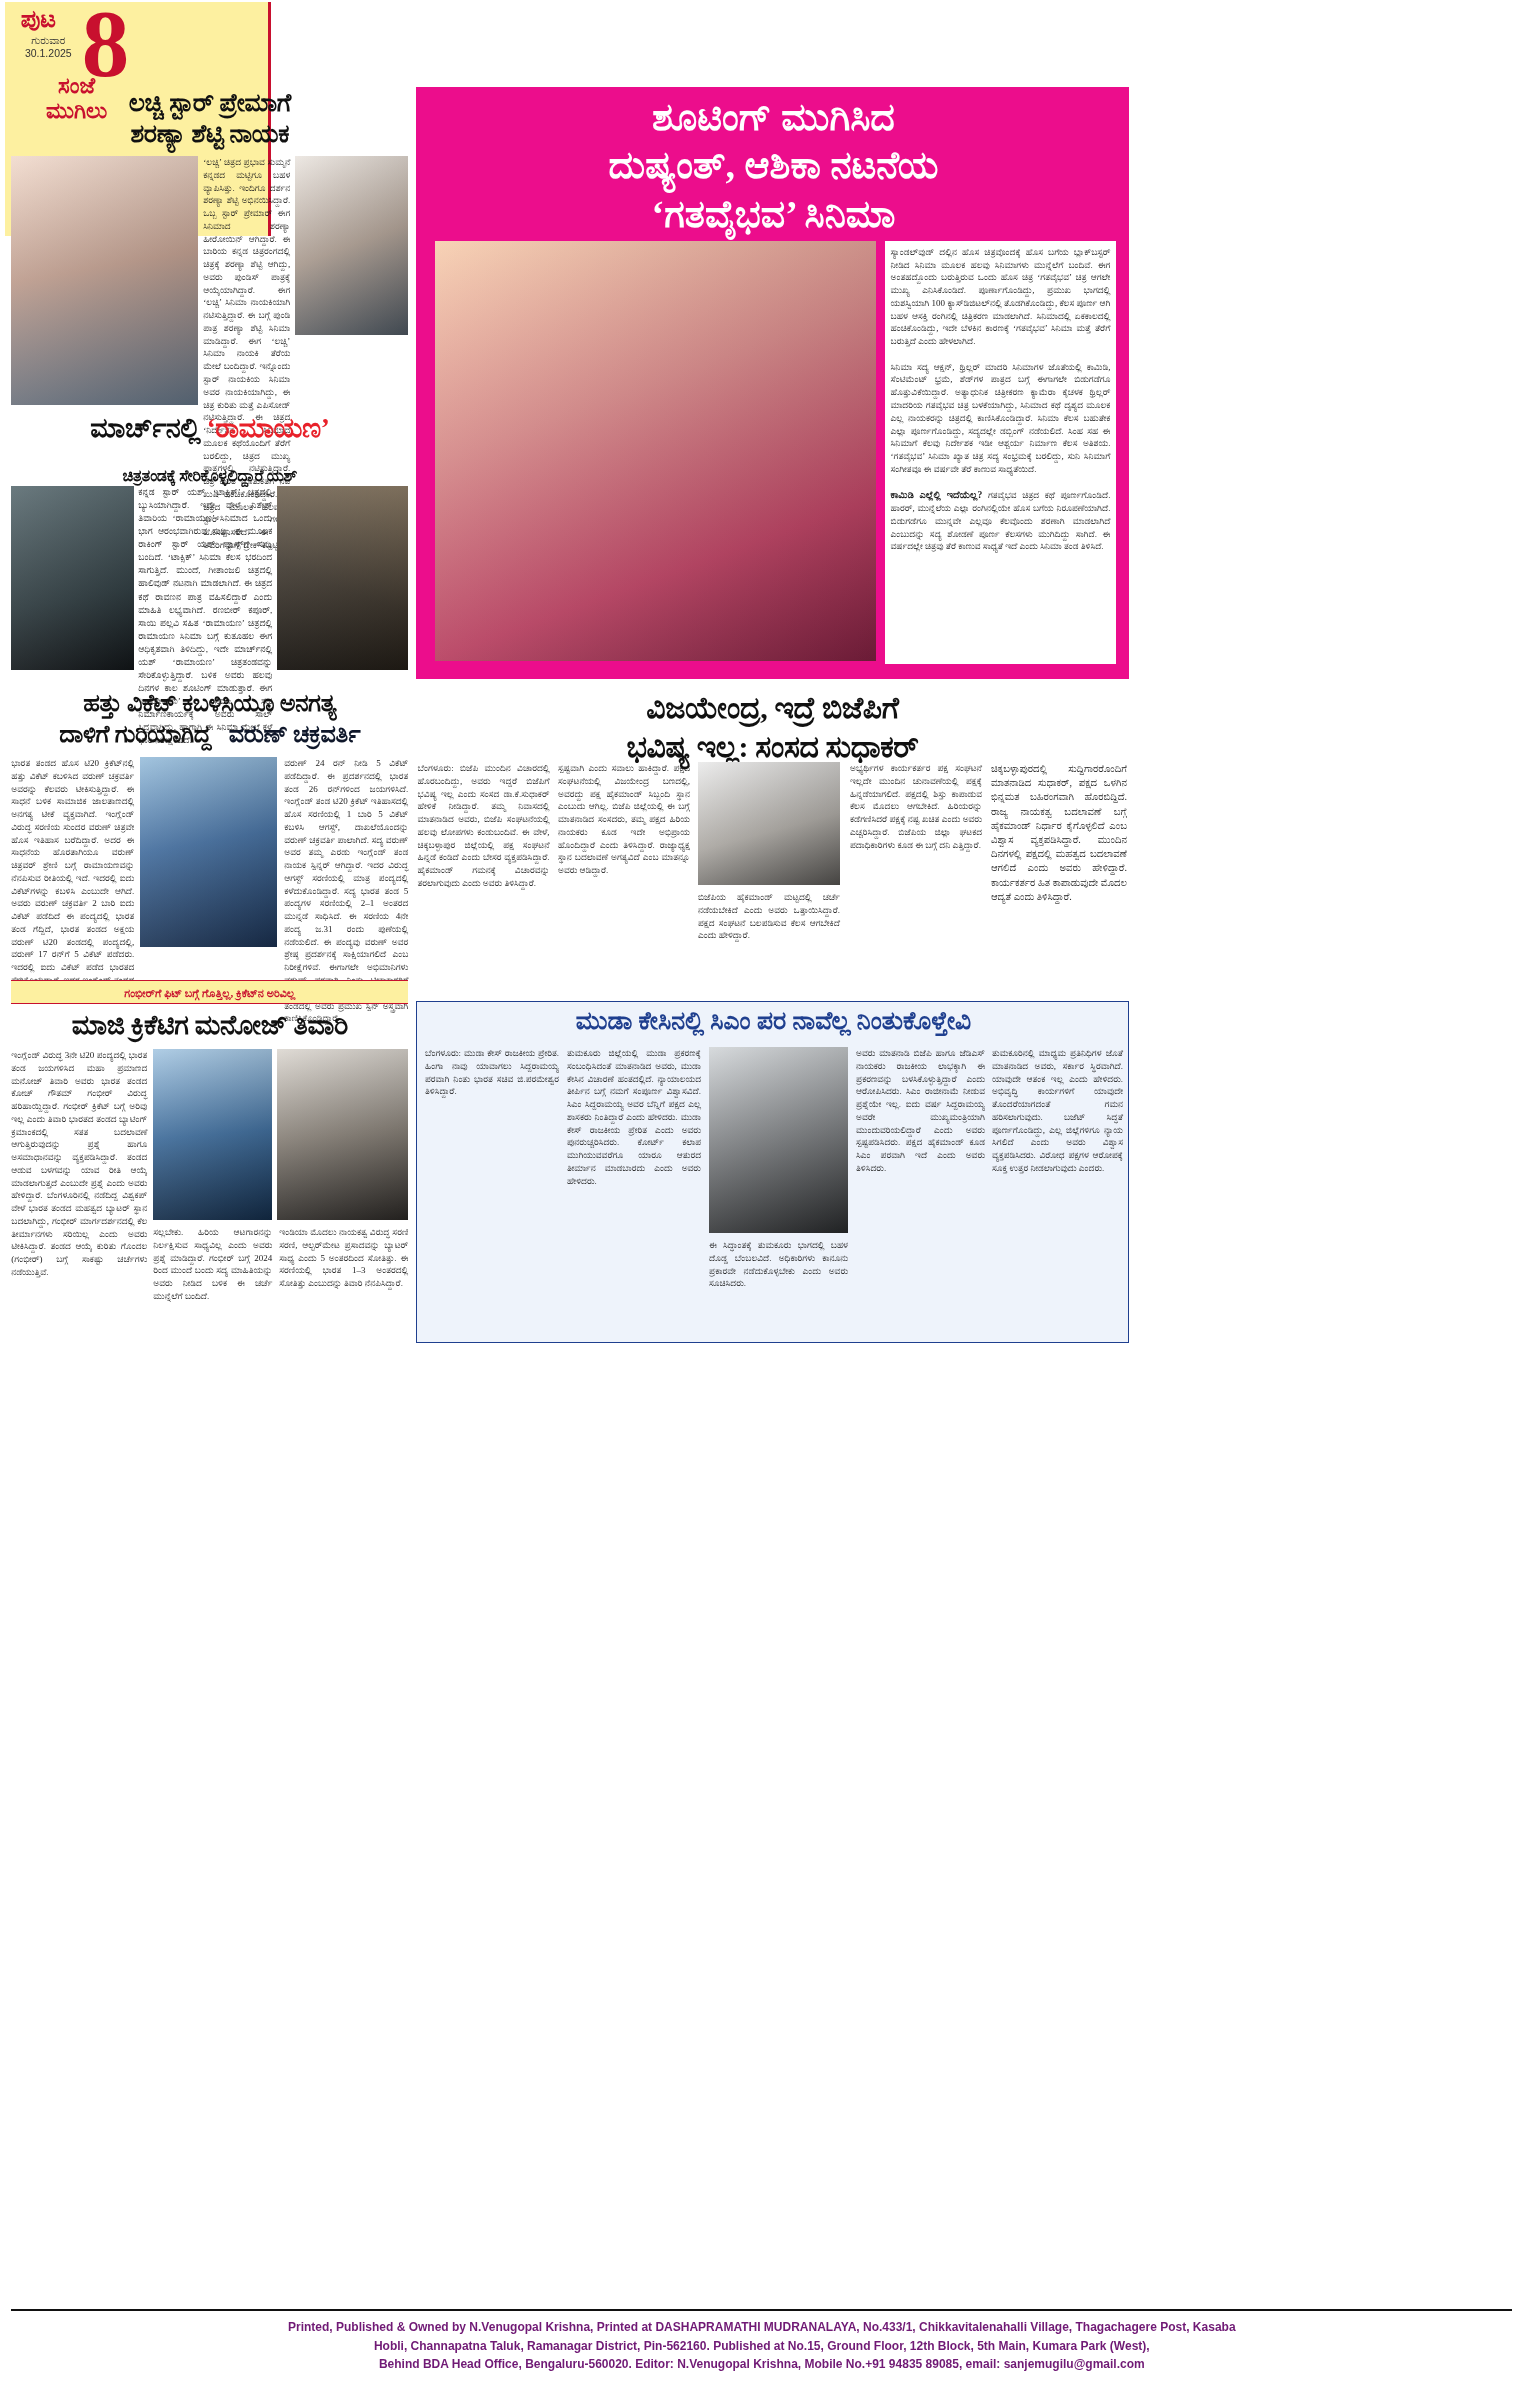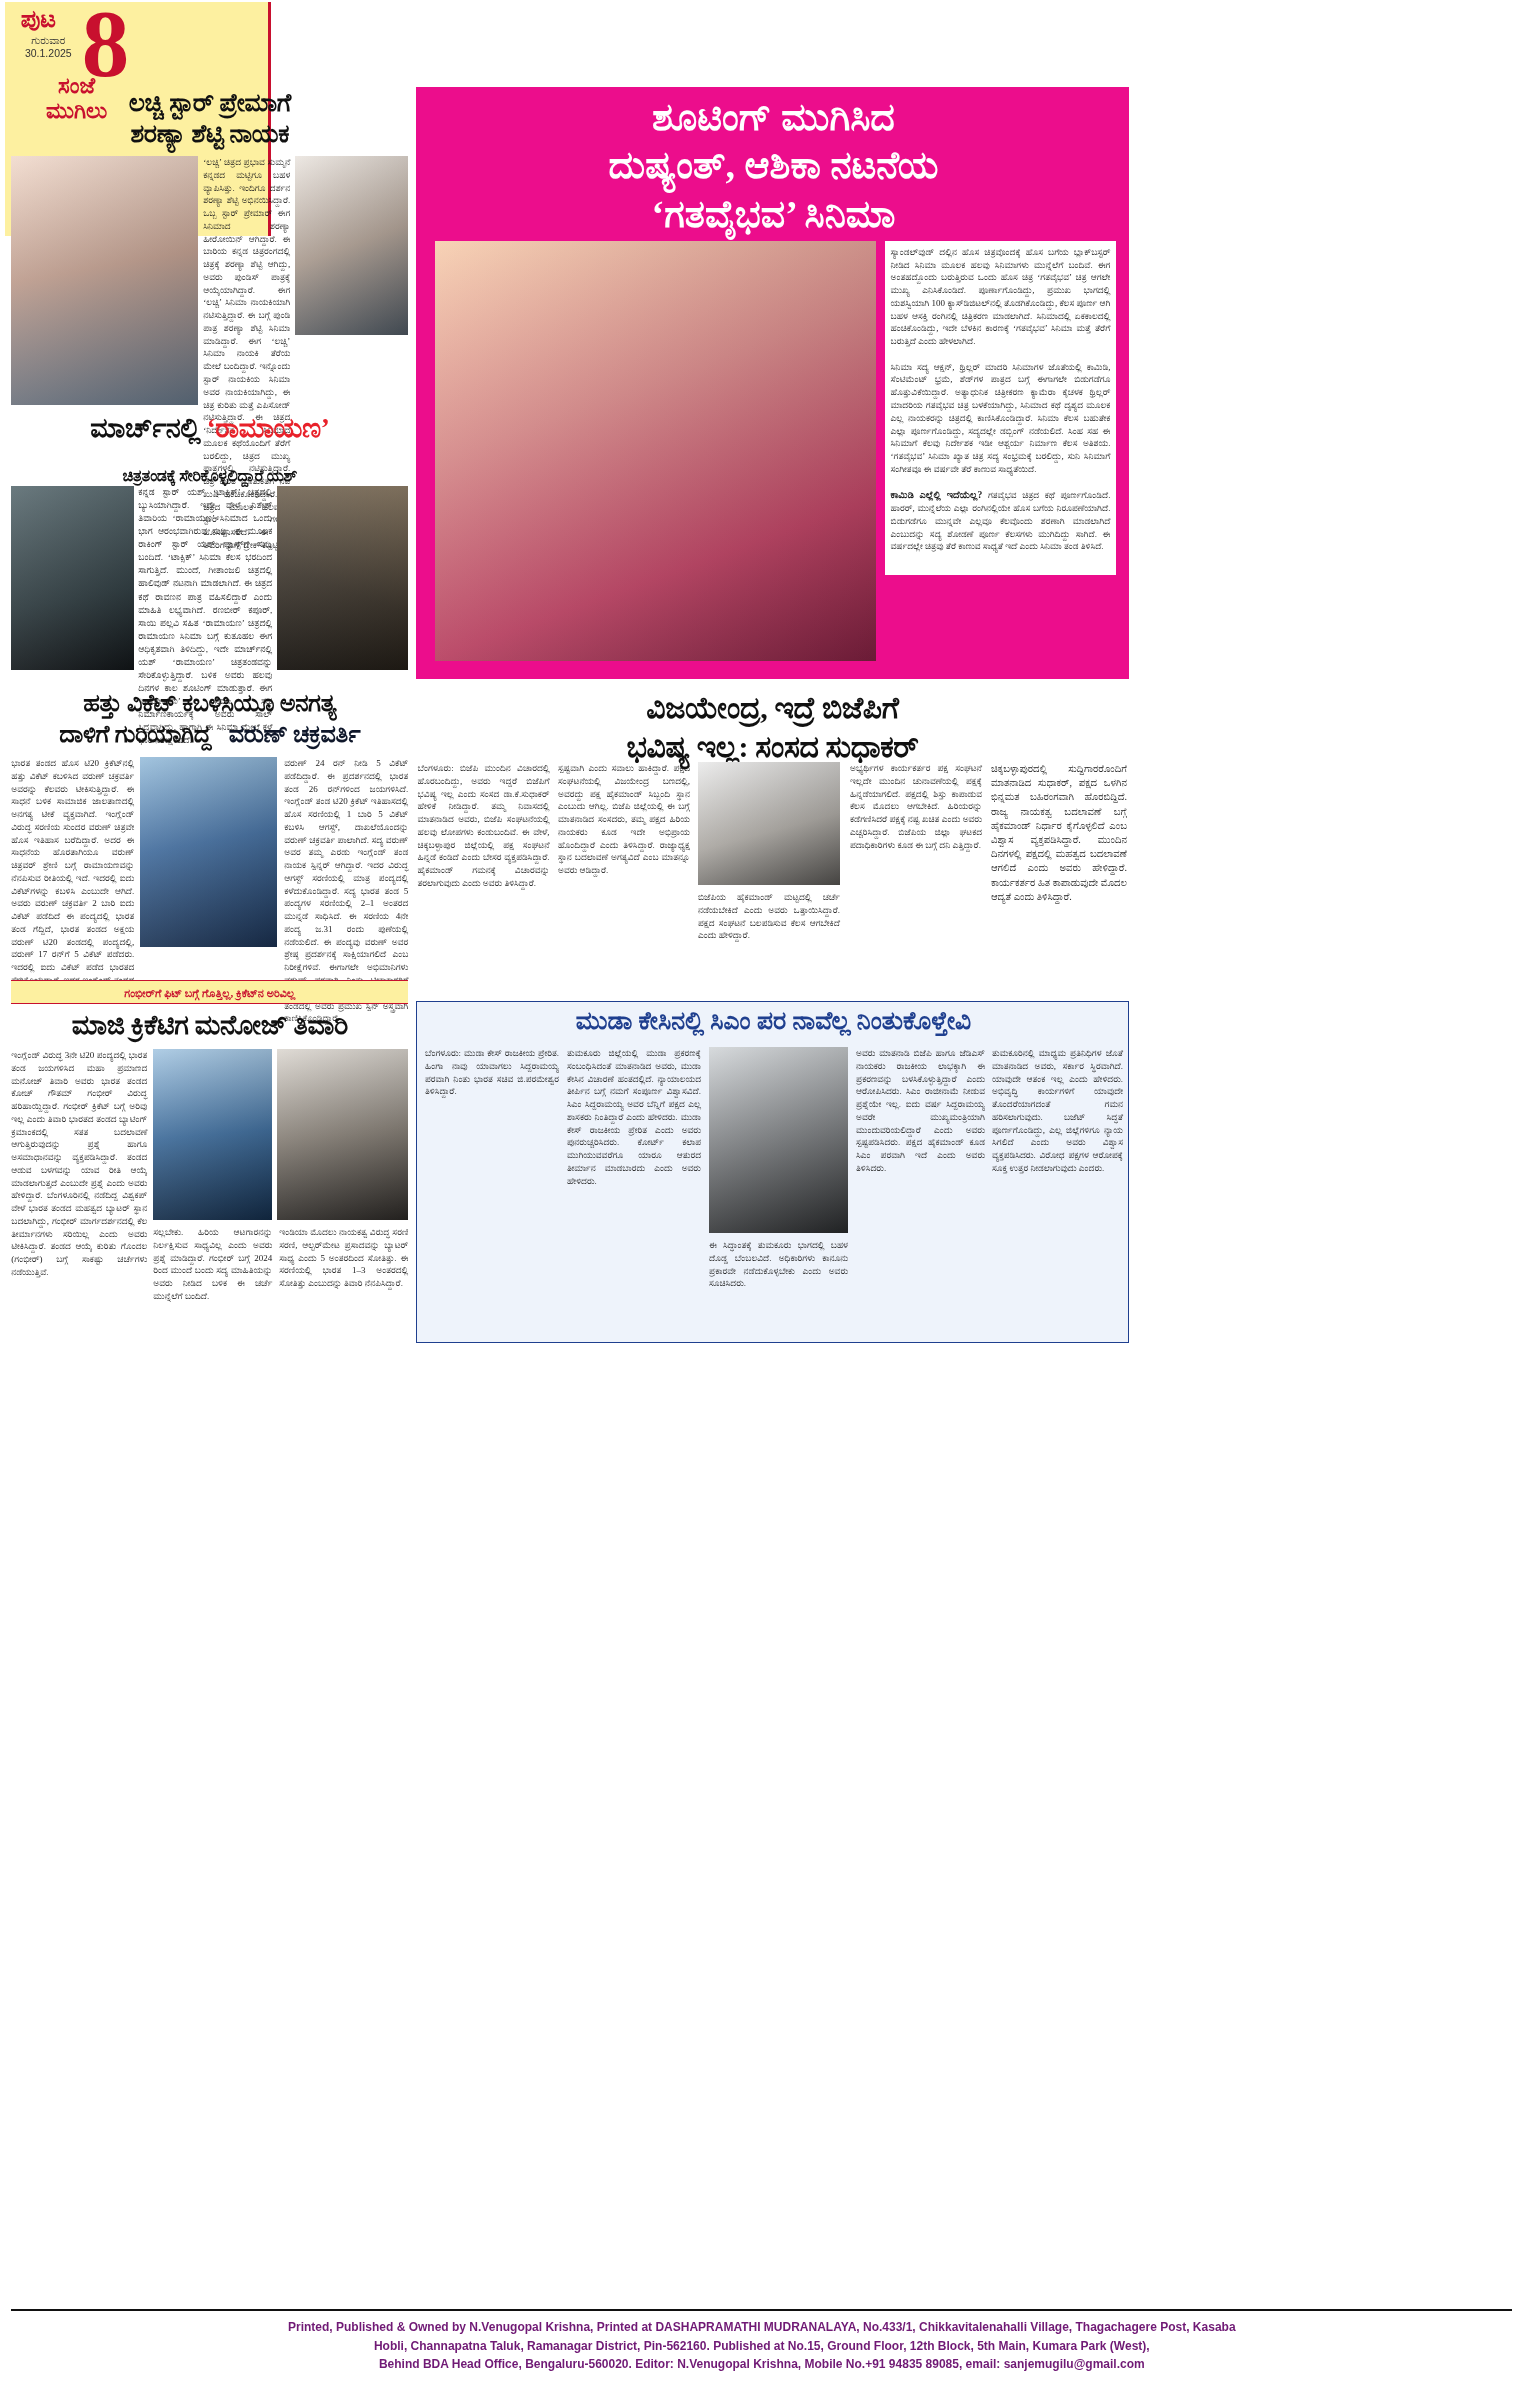--- a/index.html
+++ b/index.html
@@ -110,21 +110,21 @@
   #story3 .head {
     position: absolute; left: 0; top: 4.8px; width: 713px;
     text-align: center; font-size: 38px; line-height: 1.28; color: #fff;
     font-family: "Liberation Serif", serif; font-weight: bold;
   }
   #s3-photo-main {
     position: absolute; left: 18px; top: 153px; width: 441px; height: 420px;
     background: linear-gradient(160deg,#f6c9a6 0%, #e28a8a 38%, #d2456b 72%, #8e2448 100%);
   }
   #s3-text {
-    position: absolute; left: 468px; top: 153px; width: 231px; height: 334px;
+    position: absolute; left: 468px; top: 153px; width: 231px; height: 423px;
     background: #fff; padding: 4.8px 5.6px; font-size: 9px; overflow: hidden;
   }
   #s3-text .subhead { font-weight: bold; font-size: 9.7px; }
 
   
   #story4 { position: absolute; left: 11.3px; top: 688px; width: 397px; height: 282px; }
   #story4 .head { position: absolute; left: 0; top: 0; width: 397px; text-align: center; font-size: 24px; line-height: 1.3; }
   #story4 .head .blue { color: #0f172a; margin-left: 12px; }
   #s4-col1 { position: absolute; left: 0; top: 69px; width: 123px; height: 211px; font-size: 9px; }
   #s4-photo { position: absolute; left: 129px; top: 69px; width: 137px; height: 190px;

